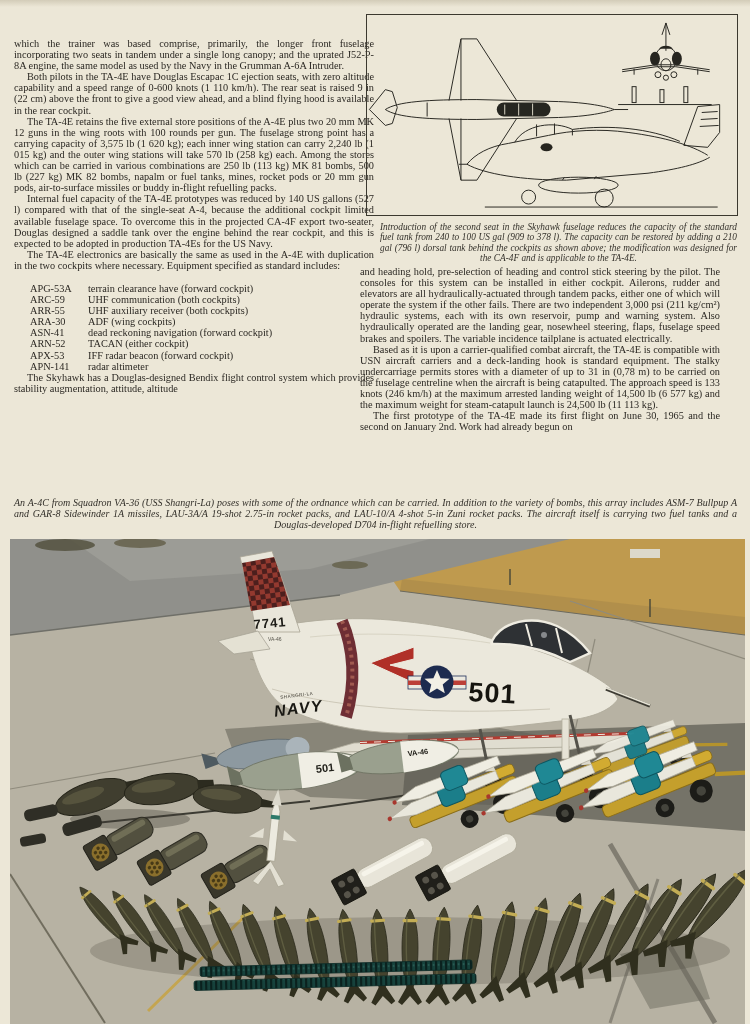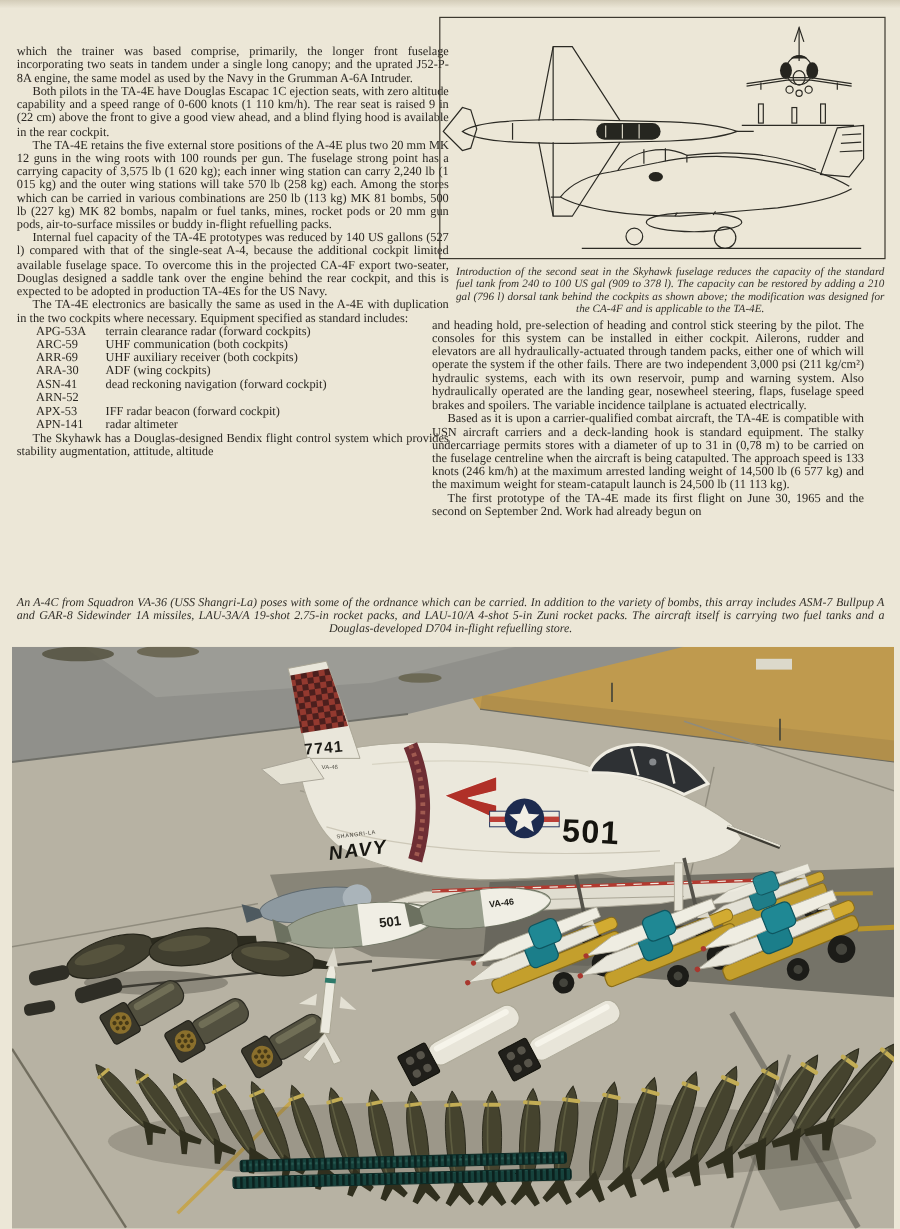--- a/index.html
+++ b/index.html
@@ -6,21 +6,21 @@
   body{width:750px;height:1024px;background:#ece7d7;overflow:hidden;}
   .page{position:relative;width:750px;height:1024px;background:#ece7d7;
         font-family:"Liberation Serif",serif;color:#2b2823;border-radius:20px;}
   .page::before{content:"";position:absolute;left:0;top:0;width:750px;height:7px;
         background:linear-gradient(#d3ccb8,rgba(236,231,215,0));pointer-events:none;}
   .col{position:absolute;font-size:10.3px;line-height:11.1px;text-align:justify;}
   .col-left{left:14px;top:38px;width:360px;}
   .col-right{left:360px;top:266px;width:360px;}
   .col p{margin:0;text-indent:13px;}
   .col p.noindent{text-indent:0;}
-  .equip{margin:0 0 0 16px;}
+  .equip{margin:12px 0 0 16px;}
   .equip-row{display:flex;}
   .equip-code{width:58px;flex:none;}
   .equip-desc{flex:1;}
   .diagram-box{position:absolute;left:366px;top:14px;width:372px;height:202px;
         border:1.4px solid #3c392f;box-sizing:border-box;}
   .diagram-caption{position:absolute;left:380px;top:222px;width:357px;
         font-style:italic;font-size:9.3px;line-height:10.3px;
         text-align:justify;text-align-last:center;color:#33302a;}
   .photo-caption{position:absolute;left:14px;top:497px;width:723px;
         font-style:italic;font-size:10px;line-height:11px;
@@ -35,57 +35,58 @@
 
   <div class="col col-left">
     <p class="noindent">which the trainer was based comprise, primarily, the longer front fuselage incorporating two seats in tandem under a single long canopy; and the uprated J52-P-8A engine, the same model as used by the Navy in the Grumman A-6A Intruder.</p>
     <p>Both pilots in the TA-4E have Douglas Escapac 1C ejection seats, with zero altitude capability and a speed range of 0-600 knots (1 110 km/h).  The rear seat is raised 9 in (22 cm) above the front to give a good view ahead, and a blind flying hood is available in the rear cockpit.</p>
     <p>The TA-4E retains the five external store positions of the A-4E plus two 20 mm MK 12 guns in the wing roots with 100 rounds per gun.  The fuselage strong point has a carrying capacity of 3,575 lb (1 620 kg); each inner wing station can carry 2,240 lb (1 015 kg) and the outer wing stations will take 570 lb (258 kg) each.  Among the stores which can be carried in various combinations are 250 lb (113 kg) MK 81 bombs, 500 lb (227 kg) MK 82 bombs, napalm or fuel tanks, mines, rocket pods or 20 mm gun pods, air-to-surface missiles or buddy in-flight refuelling packs.</p>
     <p>Internal fuel capacity of the TA-4E prototypes was reduced by 140 US gallons (527 l) compared with that of the single-seat A-4, because the additional cockpit limited available fuselage space. To overcome this in the projected CA-4F export two-seater, Douglas designed a saddle tank over the engine behind the rear cockpit, and this is expected to be adopted in production TA-4Es for the US Navy.</p>
     <p>The TA-4E electronics are basically the same as used in the A-4E with duplication in the two cockpits where necessary. Equipment specified as standard includes:</p>
     <div class="equip">
       <div class="equip-row">
           <span class="equip-code">APG-53A</span>
-          <span class="equip-desc">terrain clearance radar (forward cockpits)</span>
+          <span class="equip-desc">terrain clearance have (forward cockpit)</span>
         </div>
       <div class="equip-row">
           <span class="equip-code">ARC-59</span>
           <span class="equip-desc">UHF communication (both cockpits)</span>
         </div>
       <div class="equip-row">
-          <span class="equip-code">ARR-69</span>
+          <span class="equip-code">ARR-55</span>
           <span class="equip-desc">UHF auxiliary receiver (both cockpits)</span>
         </div>
       <div class="equip-row">
           <span class="equip-code">ARA-30</span>
           <span class="equip-desc">ADF (wing cockpits)</span>
         </div>
       <div class="equip-row">
           <span class="equip-code">ASN-41</span>
           <span class="equip-desc">dead reckoning navigation (forward cockpit)</span>
         </div>
       <div class="equip-row">
           <span class="equip-code">ARN-52</span>
+          <span class="equip-desc">TACAN (either cockpit)</span>
         </div>
       <div class="equip-row">
           <span class="equip-code">APX-53</span>
           <span class="equip-desc">IFF radar beacon (forward cockpit)</span>
         </div>
       <div class="equip-row">
           <span class="equip-code">APN-141</span>
           <span class="equip-desc">radar altimeter</span>
         </div>
     </div>
     <p>The Skyhawk has a Douglas-designed Bendix flight control system which provides stability augmentation, attitude, altitude</p>
   </div>
 
   <div class="col col-right">
     <p class="noindent">and heading hold, pre-selection of heading and control stick steering by the pilot.  The consoles for this system can be installed in either cockpit.  Ailerons, rudder and elevators are all hydraulically-actuated through tandem packs, either one of which will operate the system if the other fails.  There are two independent 3,000 psi (211 kg/cm²) hydraulic systems, each with its own reservoir, pump and warning system.  Also hydraulically operated are the landing gear, nosewheel steering, flaps, fuselage speed brakes and spoilers.  The variable incidence tailplane is actuated electrically.</p>
     <p>Based as it is upon a carrier-qualified combat aircraft, the TA-4E is compatible with USN aircraft carriers and a deck-landing hook is standard equipment.  The stalky undercarriage permits stores with a diameter of up to 31 in (0,78 m) to be carried on the fuselage centreline when the aircraft is being catapulted. The approach speed is 133 knots (246 km/h) at the maximum arrested landing weight of 14,500 lb (6 577 kg) and the maximum weight for steam-catapult launch is 24,500 lb (11 113 kg).</p>
-    <p>The first prototype of the TA-4E made its first flight on June 30, 1965 and the second on September 2nd.  Work had already begun on</p>
+    <p>The first prototype of the TA-4E made its first flight on June 30, 1965 and the second on January 2nd.  Work had already begun on</p>
   </div>
 
   <div class="diagram-box">
     <svg width="369" height="199" viewBox="0 0 370 200">
       <g stroke="#2b2a24" stroke-width="1" fill="none">
 
         <g>
           <path d="M2,95 l16,-20 7,2 5,16 -5,16 -7,2 Z"></path>
           <path d="M18,95 C30,87 60,85 110,85 L192,87 C222,88 240,92 248,95 C240,98 222,102 192,103 L110,105 C60,105 30,103 18,95 Z"></path>
           <path d="M150,86 L110,24 L94,24 L82,86"></path>

